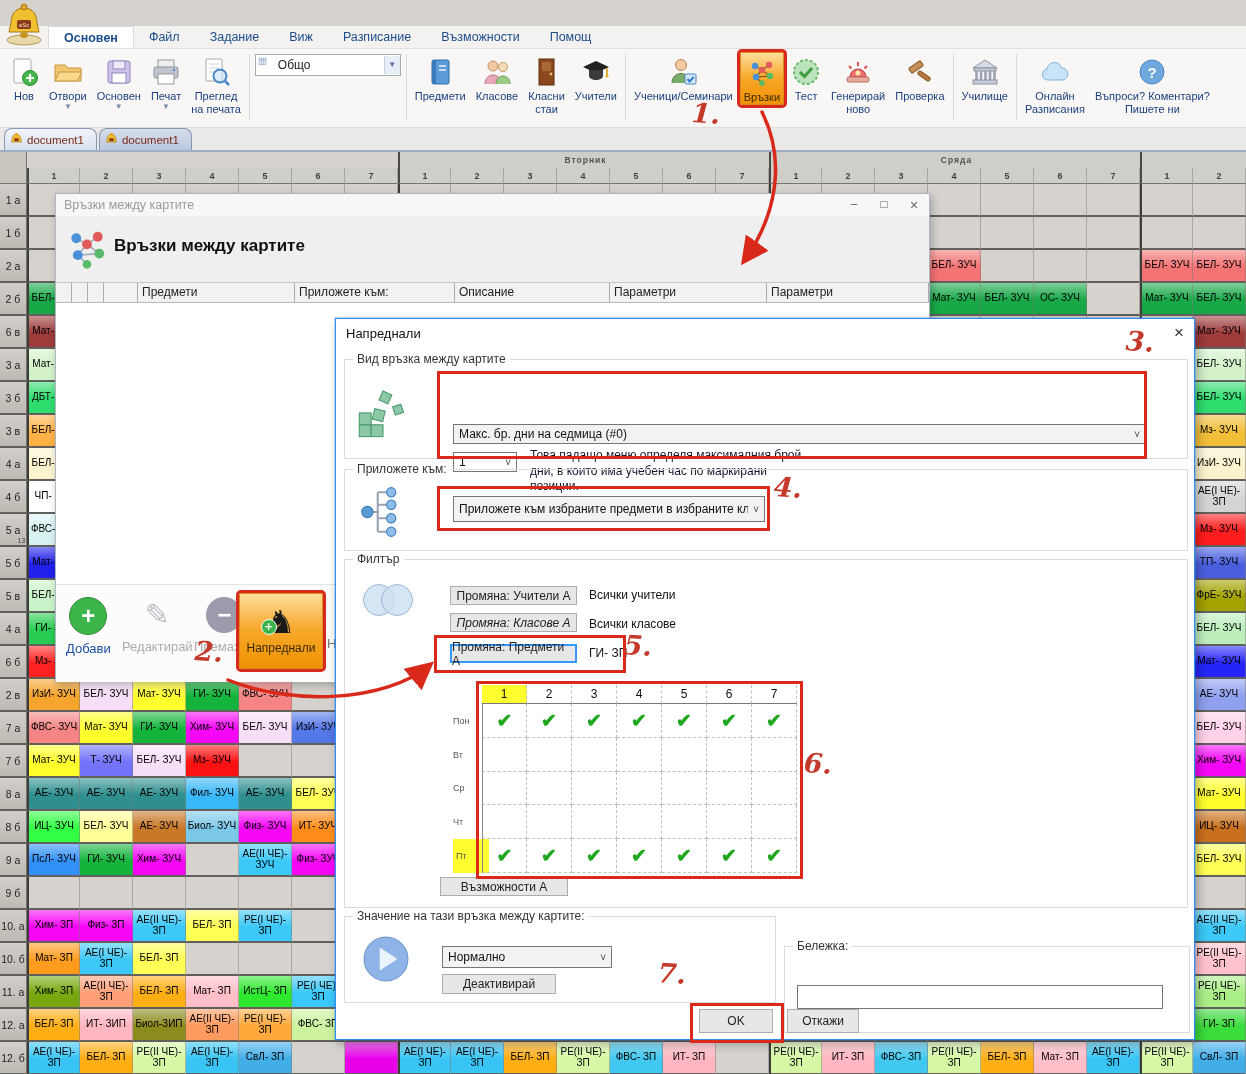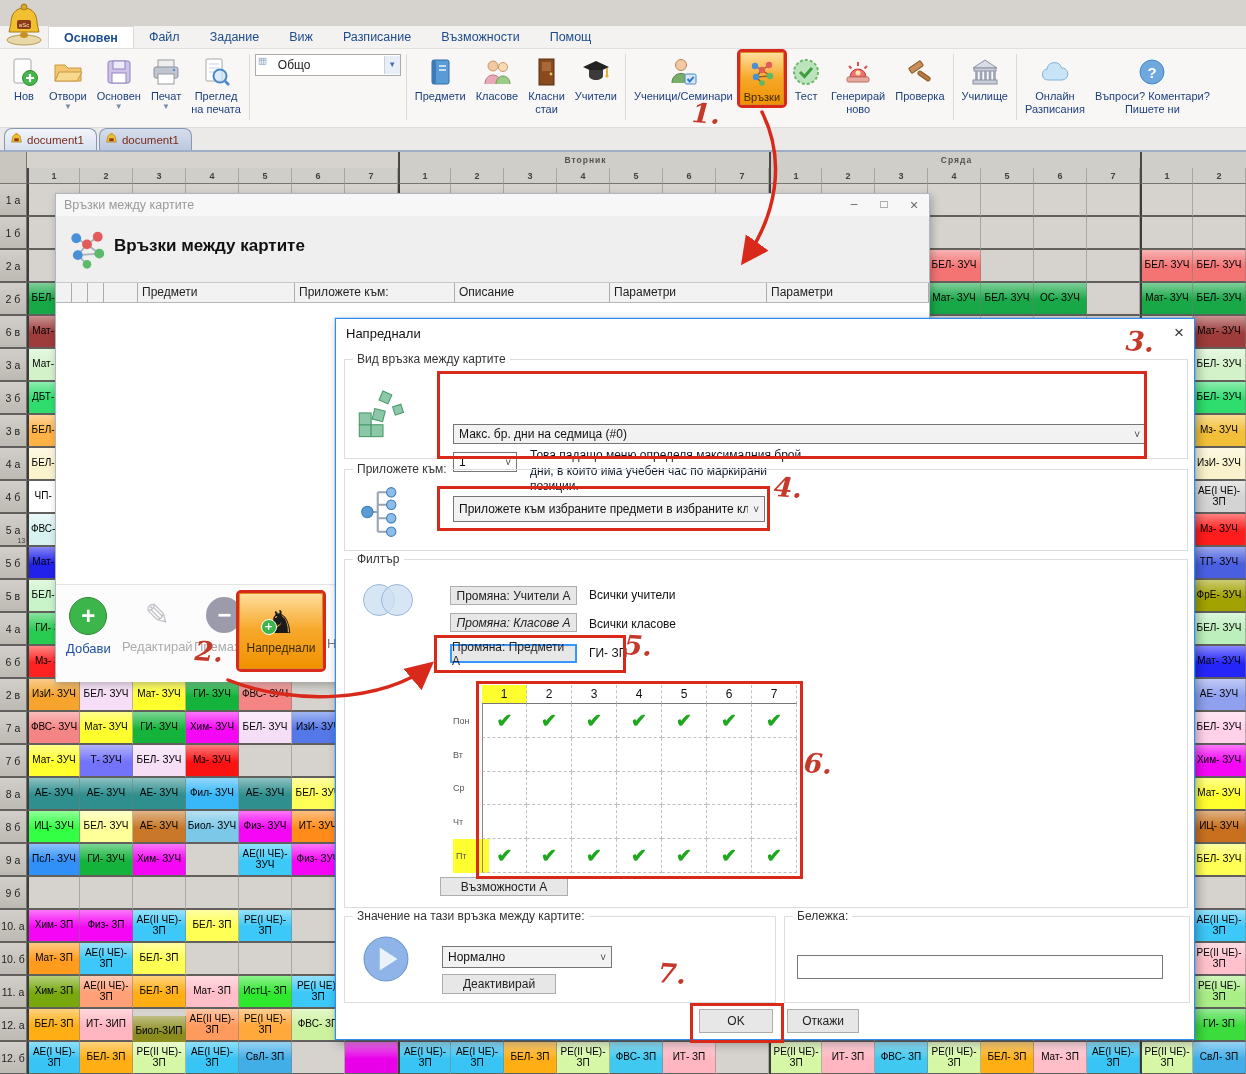--- a/index.html
+++ b/index.html
@@ -1013,21 +1013,21 @@
         <div class="t-cell" style="left:981px;"></div>
         <div class="t-cell" style="left:1034px;"></div>
         <div class="t-cell" style="left:1087px;"></div>
         <div class="t-cell daystart" style="left:1140px;"></div>
         <div class="t-cell filled" style="left:1193px;background-color:#AAEE88;">РЕ(I ЧЕ)-ЗП</div>
       </div>
       <div class="t-row" style="top: 857px;">
         <div class="t-label">12. а</div>
         <div class="t-cell daystart filled" style="left:27px;background-color:#FFAE14;">БЕЛ- ЗП</div>
         <div class="t-cell filled" style="left:80px;background-color:#FFB6C1;">ИТ- ЗИП</div>
-        <div class="t-cell filled" style="left:133px;background-color:#8C8C1E;margin-top:7px;">Биол-ЗИП</div>
+        <div class="t-cell filled" style="left:133px;background-color:#8C8C1E;">Биол-ЗИП</div>
         <div class="t-cell filled" style="left:186px;background-color:#FF9A5E;">АЕ(II ЧЕ)-ЗП</div>
         <div class="t-cell filled" style="left:239px;background-color:#FFA83C;">РЕ(I ЧЕ)-ЗП</div>
         <div class="t-cell filled" style="left:292px;background-color:#CCF2A0;">ФВС- ЗП</div>
         <div class="t-cell" style="left:345px;"></div>
         <div class="t-cell daystart" style="left:398px;"></div>
         <div class="t-cell" style="left:451px;"></div>
         <div class="t-cell" style="left:504px;"></div>
         <div class="t-cell" style="left:557px;"></div>
         <div class="t-cell" style="left:610px;"></div>
         <div class="t-cell" style="left:663px;"></div>
@@ -1246,21 +1246,21 @@
       </svg>
       <div class="dd abs" style="left:97px;top:29px;width:170px;height:22px;">
         <span>Нормално</span>
         <span class="chev">˅</span>
       </div>
       <div class="btn abs" style="left:97px;top:57px;width:114px;height:20px;">
         <span>Деактивирай</span>
       </div>
     </div>
 
-    <div class="gbox" style="left:448px;top:597px;width:404px;height:85px;">
+    <div class="gbox" style="left:448px;top:627px;width:404px;height:85px;">
       <span class="glabel">Бележка:</span>
       <input class="abs" style="left: 12px; top: 38px; width: 360px; height: 20px; border: 1px solid rgb(118, 118, 118); font-size: 12px;" value="">
     </div>
 
     <div class="btn abs" style="left:363px;top:690px;width:74px;height:24px;">
       <span>OK</span>
     </div>
     <div class="btn abs" style="left:451px;top:690px;width:72px;height:24px;">
       <span>Откажи</span>
     </div>

